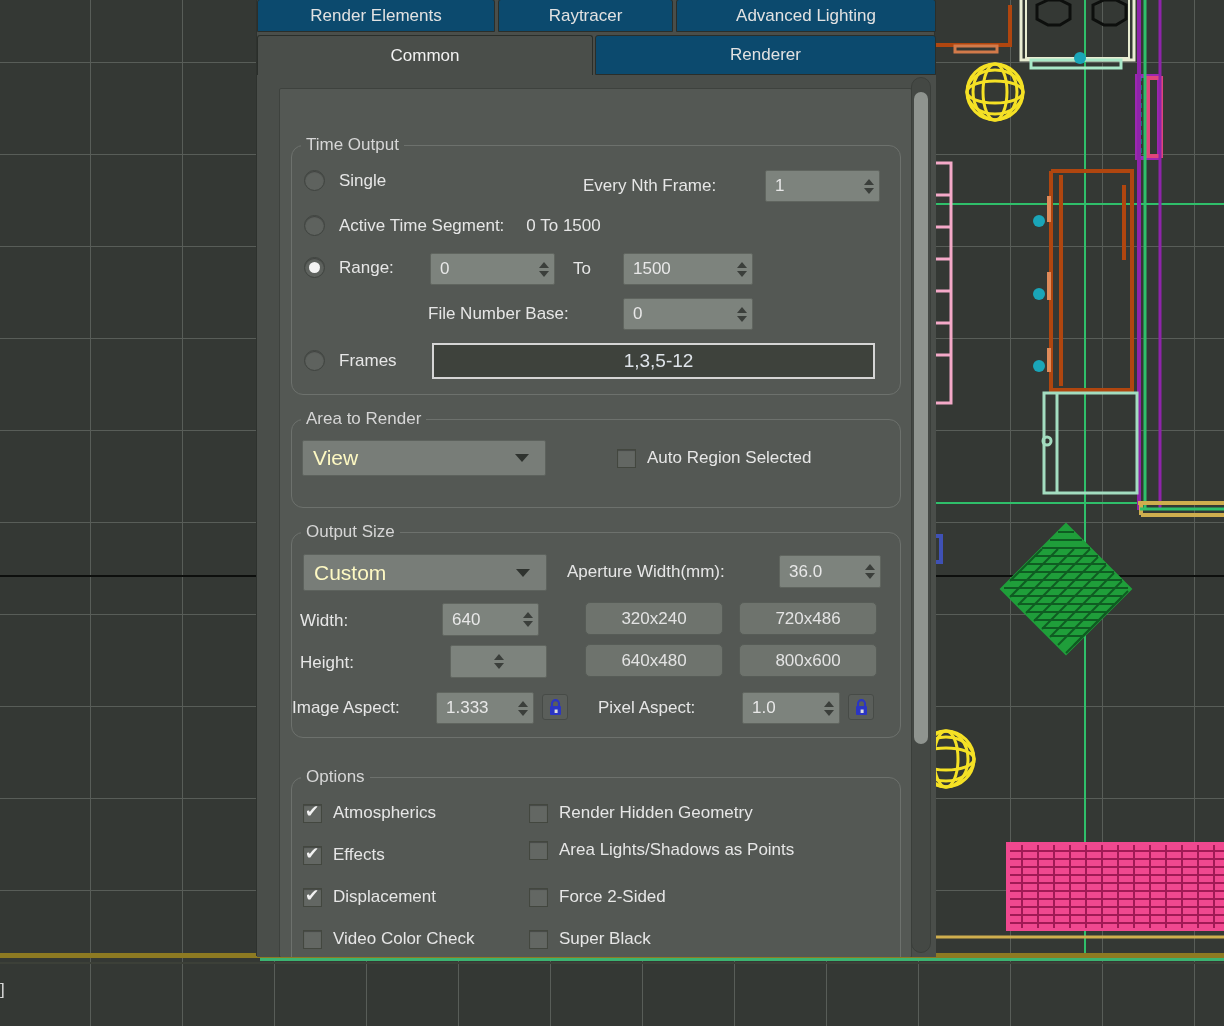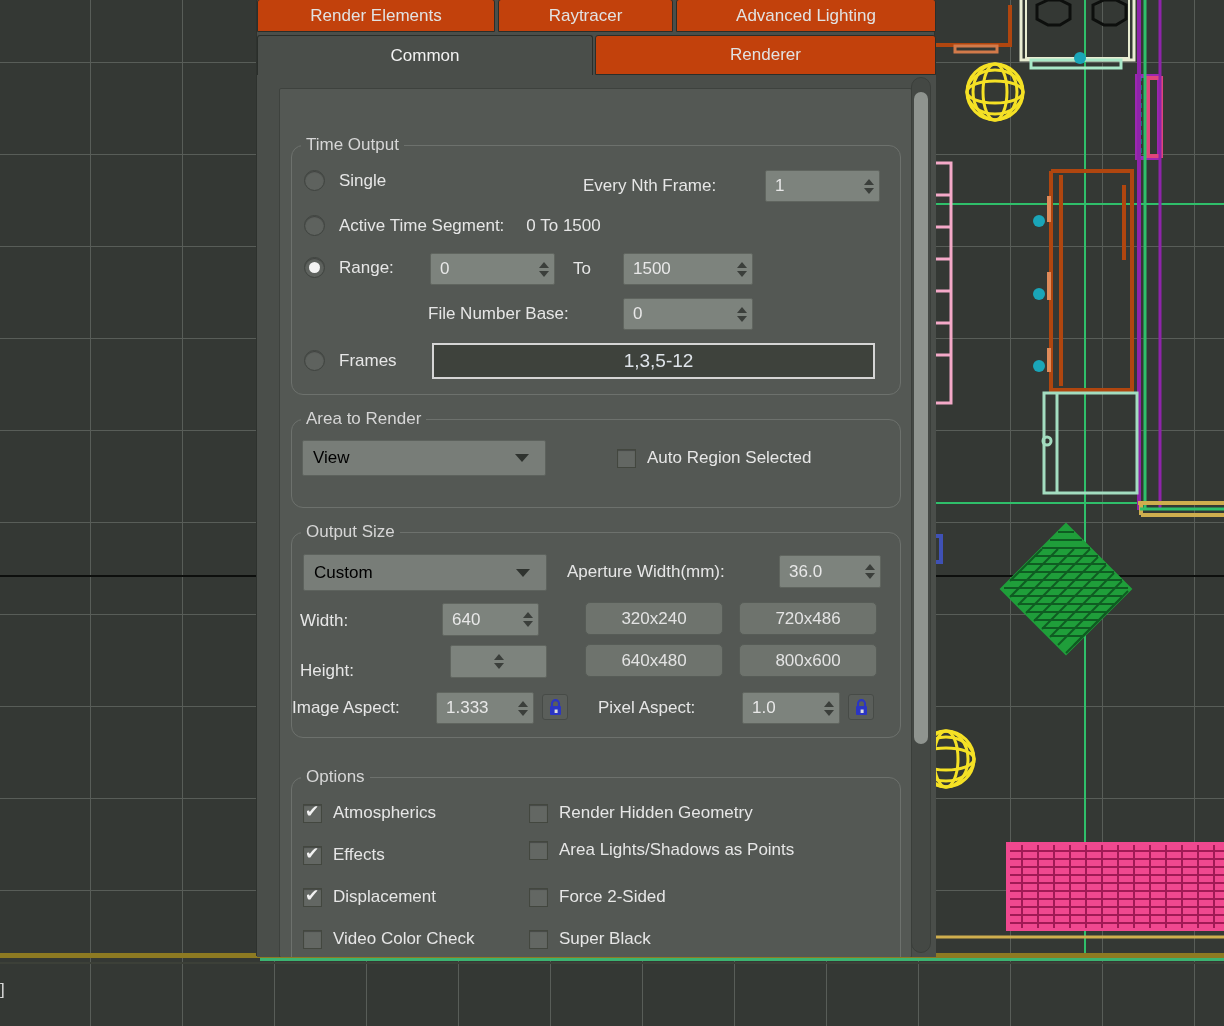--- a/index.html
+++ b/index.html
@@ -69,21 +69,21 @@
     border: 1px solid #2e322e;
   }
 
   
   .tabrow-top {
     position: absolute; left: 0; top: 0; width: 679px; height: 33px;
     display: flex; gap: 3px;
   }
   .tab {
     flex: 1 1 auto;
-    background: #c2410c;
+    background: #0c4a6e;
     border: 1px solid #2a2e2a;
     border-radius: 3px 3px 0 0;
     color: #e2e2e2; font-size: 17px;
     display: flex; align-items: center; justify-content: center;
     cursor: pointer;
   }
   .tab.t1 { flex: 0 0 238px; }
   .tab.t2 { flex: 0 0 175px; }
   .tab.t3 { flex: 1 1 auto; }
   .tabrow-bottom {
@@ -208,21 +208,21 @@
 
   
   .dropdown {
     position: absolute;
     background: #787d78;
     border: 1px solid #5d625d;
     border-radius: 2px;
     display: flex; align-items: center;
     cursor: pointer;
   }
-  .dropdown .v { color: #000000; font-size: 17px; padding-left: 10px; flex: 1 1 auto; }
+  .dropdown .v { color: #fef9c3; font-size: 21px; padding-left: 10px; flex: 1 1 auto; }
   .dropdown .caret {
     width: 0; height: 0; margin-right: 16px;
     border-left: 7px solid transparent;
     border-right: 7px solid transparent;
     border-top: 8px solid #2f332f;
     flex: 0 0 auto;
   }
 
   
   .cbrow { position: absolute; display: flex; align-items: center; gap: 11px; }
@@ -549,21 +549,21 @@
 
           <span class="lbl" style="position:absolute; left:8px; top:78px;">Width:</span>
           <div class="spin" style="left:150px; top:70px; width:97px; height:33px;">
             <span class="v">640</span>
             <span class="arrows">
                 <i class="up"></i>
                 <i class="dn"></i>
               </span>
           </div>
 
-          <span class="lbl" style="position:absolute; left:8px; top:120px;margin-top:8px;">Height:</span>
+          <span class="lbl" style="position:absolute; left:8px; top:120px;">Height:</span>
           <div class="spin" style="left:158px; top:112px; width:97px; height:33px;flex-direction:column;">
             <span class="v">480</span>
             <span class="arrows">
                 <i class="up"></i>
                 <i class="dn"></i>
               </span>
           </div>
 
           <div class="presetbtn" style="left:293px; top:69px; width:138px; height:33px;">320x240</div>
           <div class="presetbtn" style="left:447px; top:69px; width:138px; height:33px;">720x486</div>

